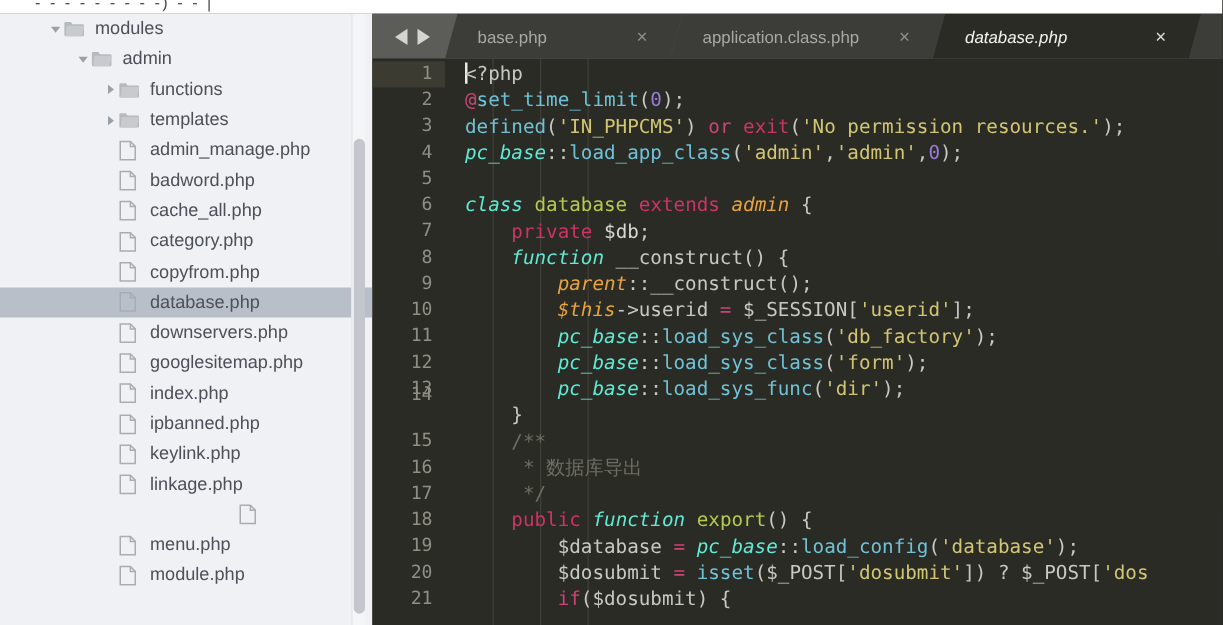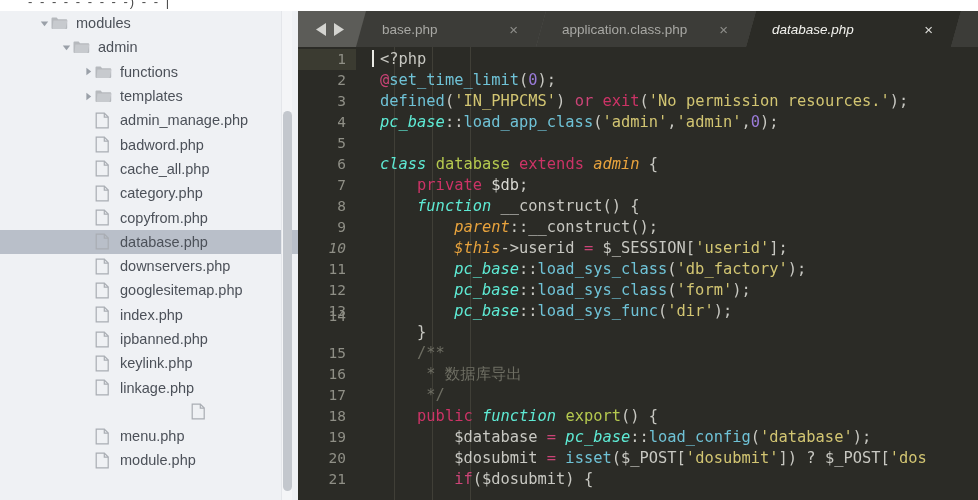--- a/index.html
+++ b/index.html
@@ -125,21 +125,21 @@
     background: #403f37;
   }
   .codelines {
     position: absolute; left: 58px; top: 0; width: 622px; height: 453px;
     font-family: "DejaVu Sans Mono", monospace;
     font-size: 15.4px;
     line-height: 21px;
     white-space: pre;
   }
   .codelines .ln {
-    position: absolute; left: 24px; height: 21px; white-space: pre;
+    position: absolute; left: 16px; height: 21px; white-space: pre;
   }
   .caret {
     position: absolute; left: 16px; top: 3px;
     width: 2px; height: 17px; background: #eaeae4;
   }
 
   
   .t-def  { color: #d8d8d2; }
   .t-kw2  { color: #cc3366; }
   .t-fn   { color: #6fc2d6; }
@@ -418,21 +418,21 @@
           <div class="activeline" style="top: 2px;"></div>
           <div class="gnum" style="top: 2px;">1</div>
           <div class="gnum" style="top: 23px;">2</div>
           <div class="gnum" style="top: 44px;">3</div>
           <div class="gnum" style="top: 65px;">4</div>
           <div class="gnum" style="top: 86px;">5</div>
           <div class="gnum" style="top: 107px;">6</div>
           <div class="gnum" style="top: 128px;">7</div>
           <div class="gnum" style="top: 149px;">8</div>
           <div class="gnum" style="top: 170px;">9</div>
-          <div class="gnum" style="top: 191px; font-style: italic;">10</div>
+          <div class="gnum" style="top: 191px;">10</div>
           <div class="gnum" style="top: 212px;">11</div>
           <div class="gnum" style="top: 233px;">12</div>
           <div class="gnum" style="top: 254px; margin-left: 45px;">13</div>
           <div class="gnum" style="top: 259px;">14</div>
           <div class="gnum" style="top: 296px;">15</div>
           <div class="gnum" style="top: 317px;">16</div>
           <div class="gnum" style="top: 338px;">17</div>
           <div class="gnum" style="top: 359px;">18</div>
           <div class="gnum" style="top: 380px;">19</div>
           <div class="gnum" style="top: 401px;">20</div>

